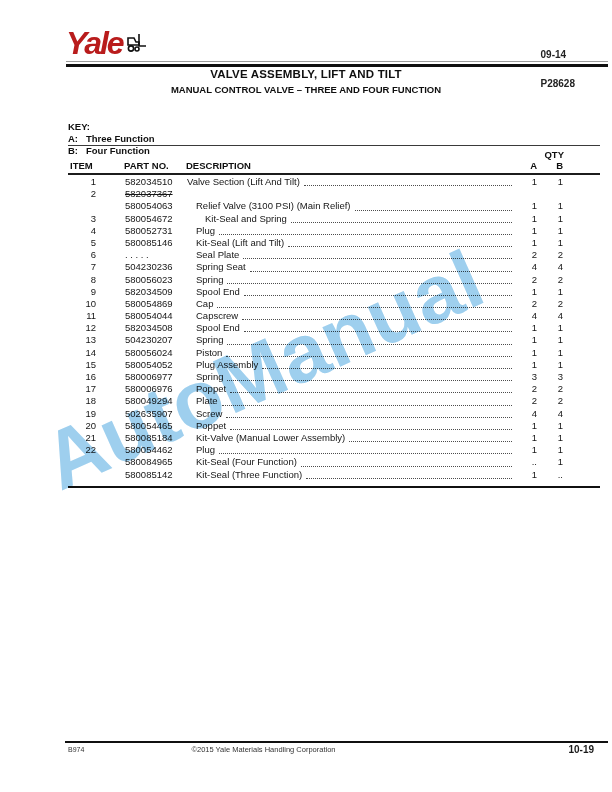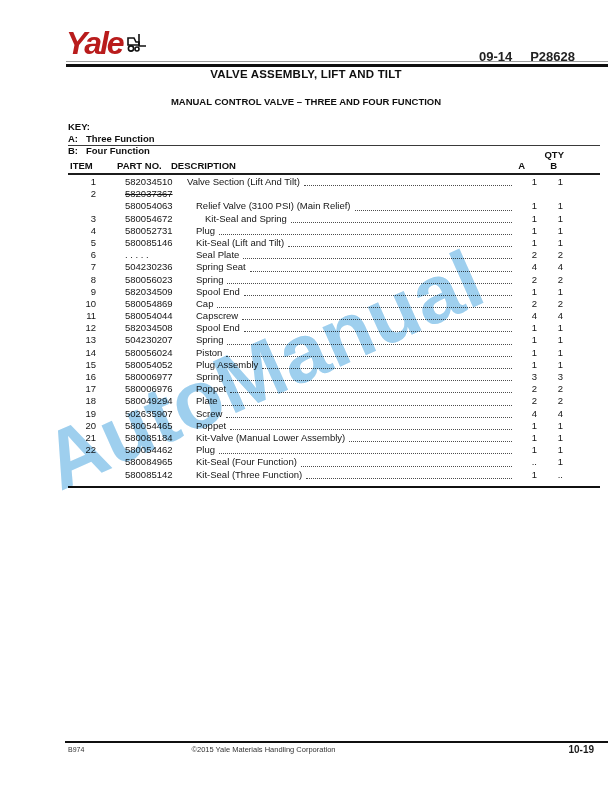--- a/index.html
+++ b/index.html
@@ -9,55 +9,55 @@
   }
   .abs{position:absolute;}
 
   
   .logo-wrap{left:66px;top:28px;display:flex;align-items:flex-end;gap:2px;}
   .logo-text{
     font-size:32px;font-weight:bold;font-style:italic;letter-spacing:-2px;
     color:#b91c1c;line-height:30px;
   }
   .logo-fork{margin-bottom:1px;}
-  .hdr-right{right:37px;top:49px;font-size:13px;font-weight:bold;color:#222;
-    display:flex;gap:18px;}
+  .hdr-right{right:37px;top:49px;font-size:10px;font-weight:bold;color:#222;
+    display:flex;gap:18px;flex-direction:column;}
   .hdr-rule{left:66px;top:61px;width:542px;height:2px;
     border-top:1px solid #9b9b9b;border-bottom:3px solid #101010;}
 
   .title{left:0;top:68px;width:612px;text-align:center;
     font-size:11.5px;font-weight:bold;letter-spacing:.2px;color:#0f0f0f;}
   .subtitle{left:0;top:84px;width:612px;text-align:center;
-    font-size:9.5px;font-weight:bold;color:#0f0f0f;margin-top:12px;}
+    font-size:9.5px;font-weight:bold;color:#0f0f0f;}
 
   
   .key{left:68px;top:121px;font-size:9.5px;font-weight:bold;line-height:11.8px;color:#111;}
   .key .krow{display:flex;}
   .key .kcode{width:18px;}
 
   
   .tbl{left:68px;top:145px;width:532px;}
   .tbl-topline{left:0;top:0;width:532px;height:0;border-top:1.6px solid #3a3a3a;}
   .qty-label{top:4px;right:36px;font-size:9.5px;font-weight:bold;color:#0f0f0f;}
-  .hdr-row{left:0;top:15px;width:532px;display:flex;font-size:9.5px;font-weight:bold;color:#0f0f0f;gap:6px;}
+  .hdr-row{left:0;top:15px;width:532px;display:flex;font-size:9.5px;font-weight:bold;color:#0f0f0f;}
   .hdr-rule2{left:0;top:28px;width:532px;height:0;border-top:2px solid #1c1c1c;}
   .rows{left:0;top:31px;width:532px;}
   .row{display:flex;height:12.2px;line-height:12.2px;font-size:9.5px;color:#161616;align-items:stretch;}
   .c-item{width:28px;text-align:right;flex:none;}
   .c-part{width:62px;margin-left:29px;flex:none;}
   .c-desc-wrap{flex:1;display:flex;min-width:0;}
   .c-desc{white-space:nowrap;flex:none;}
   .leader{flex:1;align-self:flex-end;height:4px;margin:0 3px 2px 4px;
     border-bottom:1.4px dotted #4c4c4c;}
   .noleader{border-bottom:none;}
   .c-qa{width:22px;text-align:right;flex:none;}
   .c-qb{width:26px;text-align:right;flex:none;}
   .c-pad{width:37px;flex:none;}
   .h-item{width:28px;margin-left:2px;flex:none;}
-  .h-part{width:48px;margin-left:13px;flex:none;}
+  .h-part{width:62px;margin-left:26px;flex:none;}
   .h-desc{flex:1;}
   .strike{text-decoration:line-through;text-decoration-thickness:1.3px;}
   .ind-0{padding-left:0;} .ind-1{padding-left:9px;} .ind-2{padding-left:18px;}
   .tbl-botline{left:0;top:341px;width:532px;height:0;border-top:2.4px solid #101010;}
 
   
   .watermark{
     left:66px;top:420px;height:84px;line-height:84px;
     font-size:82px;font-weight:bold;letter-spacing:0px;
     transform:rotate(-24deg);transform-origin:0 84px;

